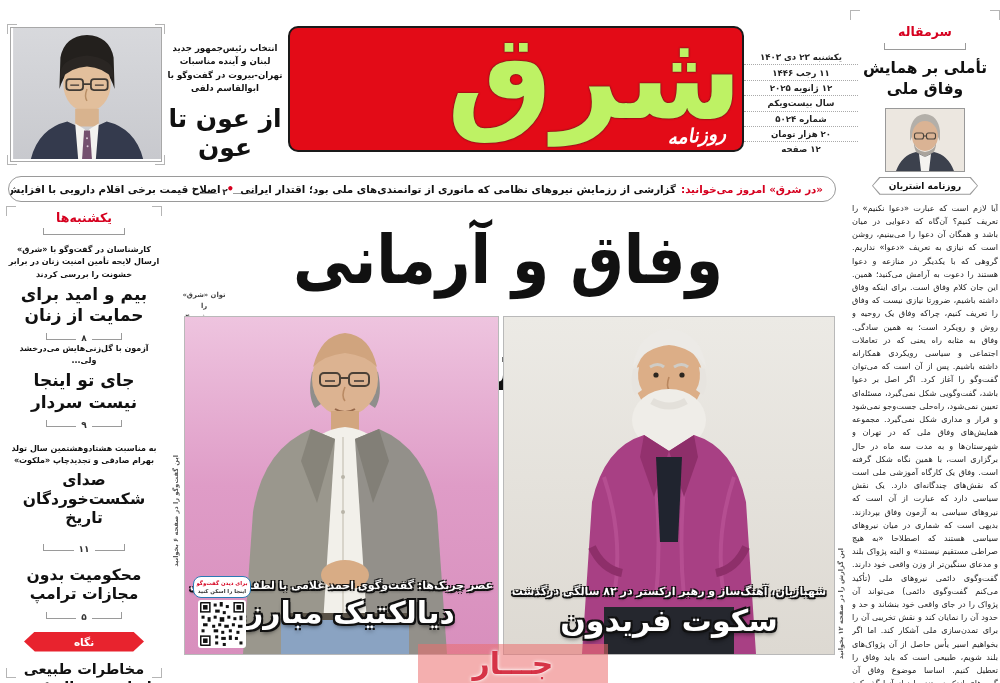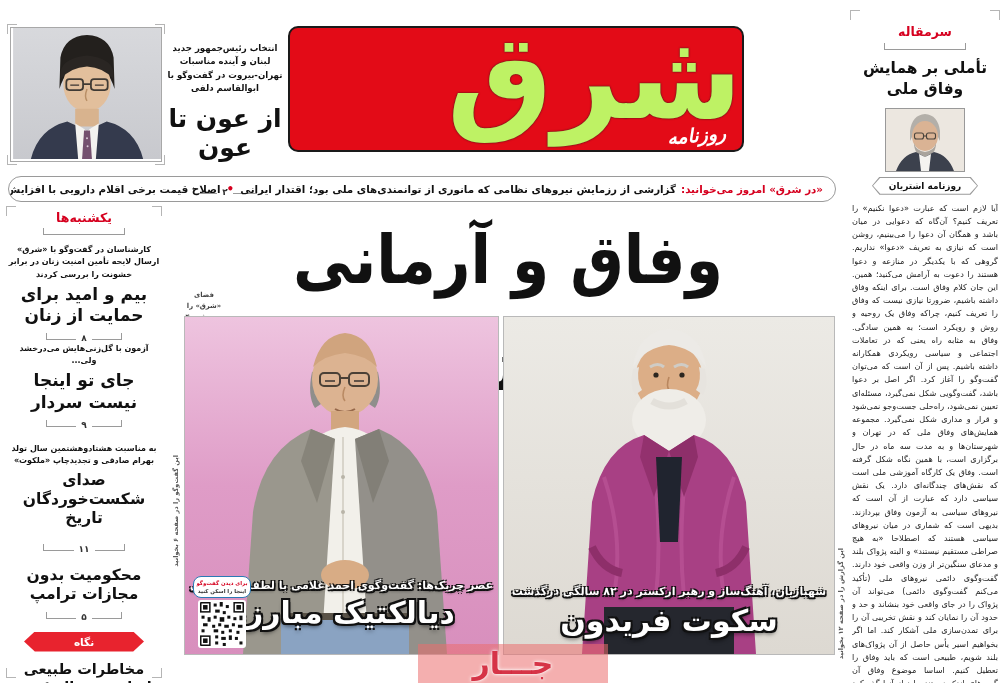--- a/index.html
+++ b/index.html
@@ -141,20 +141,29 @@
       <div class="n">۲</div>
       <div class="h r"></div>
     </div>
   </div>
 
   <div class="masthead-box">
     <div class="logo-fa">شرق</div>
     <div class="rooznameh">روزنامه</div>
   </div>
 
+  <div class="dateline">
+    <div>یکشنبه ۲۳ دی ۱۴۰۳</div>
+    <div>۱۱ رجب ۱۴۴۶</div>
+    <div>۱۲ ژانویه ۲۰۲۵</div>
+    <div>سال بیست‌ویکم</div>
+    <div>شماره ۵۰۲۴</div>
+    <div>۲۰ هزار تومان</div>
+    <div>۱۲ صفحه</div>
+  </div>
 
   <div class="editorial">
     <div class="cm tl" style="left:-2px;top:0"></div>
     <div class="cm tr" style="right:-2px;top:0"></div>
     <div style="height:14px"></div>
     <div class="ed-title">سرمقاله</div>
     <div class="brk" style="width:120px;margin:5px auto 0">
       <div class="h l"></div>
         <div class="h r"></div>
     </div>
@@ -180,21 +189,21 @@
 
   <div class="teaser">
     <span class="lbl">«در شرق» امروز می‌خوانید:</span>
     <span class="itm">گزارشی از رزمایش نیروهای نظامی که مانوری از توانمندی‌های ملی بود؛ اقتدار ایرانی</span>
     <span class="bl">•</span>
     <span class="itm">اصلاح قیمت برخی اقلام دارویی با افزایش پوشش‌های بیمه‌ای</span>
   </div>
 
   <div class="lead-headline">وفاق و آرمانی مشترک</div>
   <div class="lead-ref">
-    <div>فضای «شرق» را</div>
+    <div>توان «شرق» را</div>
     <div>در صفحه ۴ بخوانید</div>
   </div>
 
   <div class="sidebar">
     <div class="cm tl" style="left:-2px;top:-4px"></div>
     <div class="cm tr" style="right:-2px;top:-4px"></div>
     <div class="cm bl" style="left:-2px;bottom:0"></div>
     <div class="cm br" style="right:-2px;bottom:0"></div>
 
     <div class="sb-title">یکشنبه‌ها</div>

